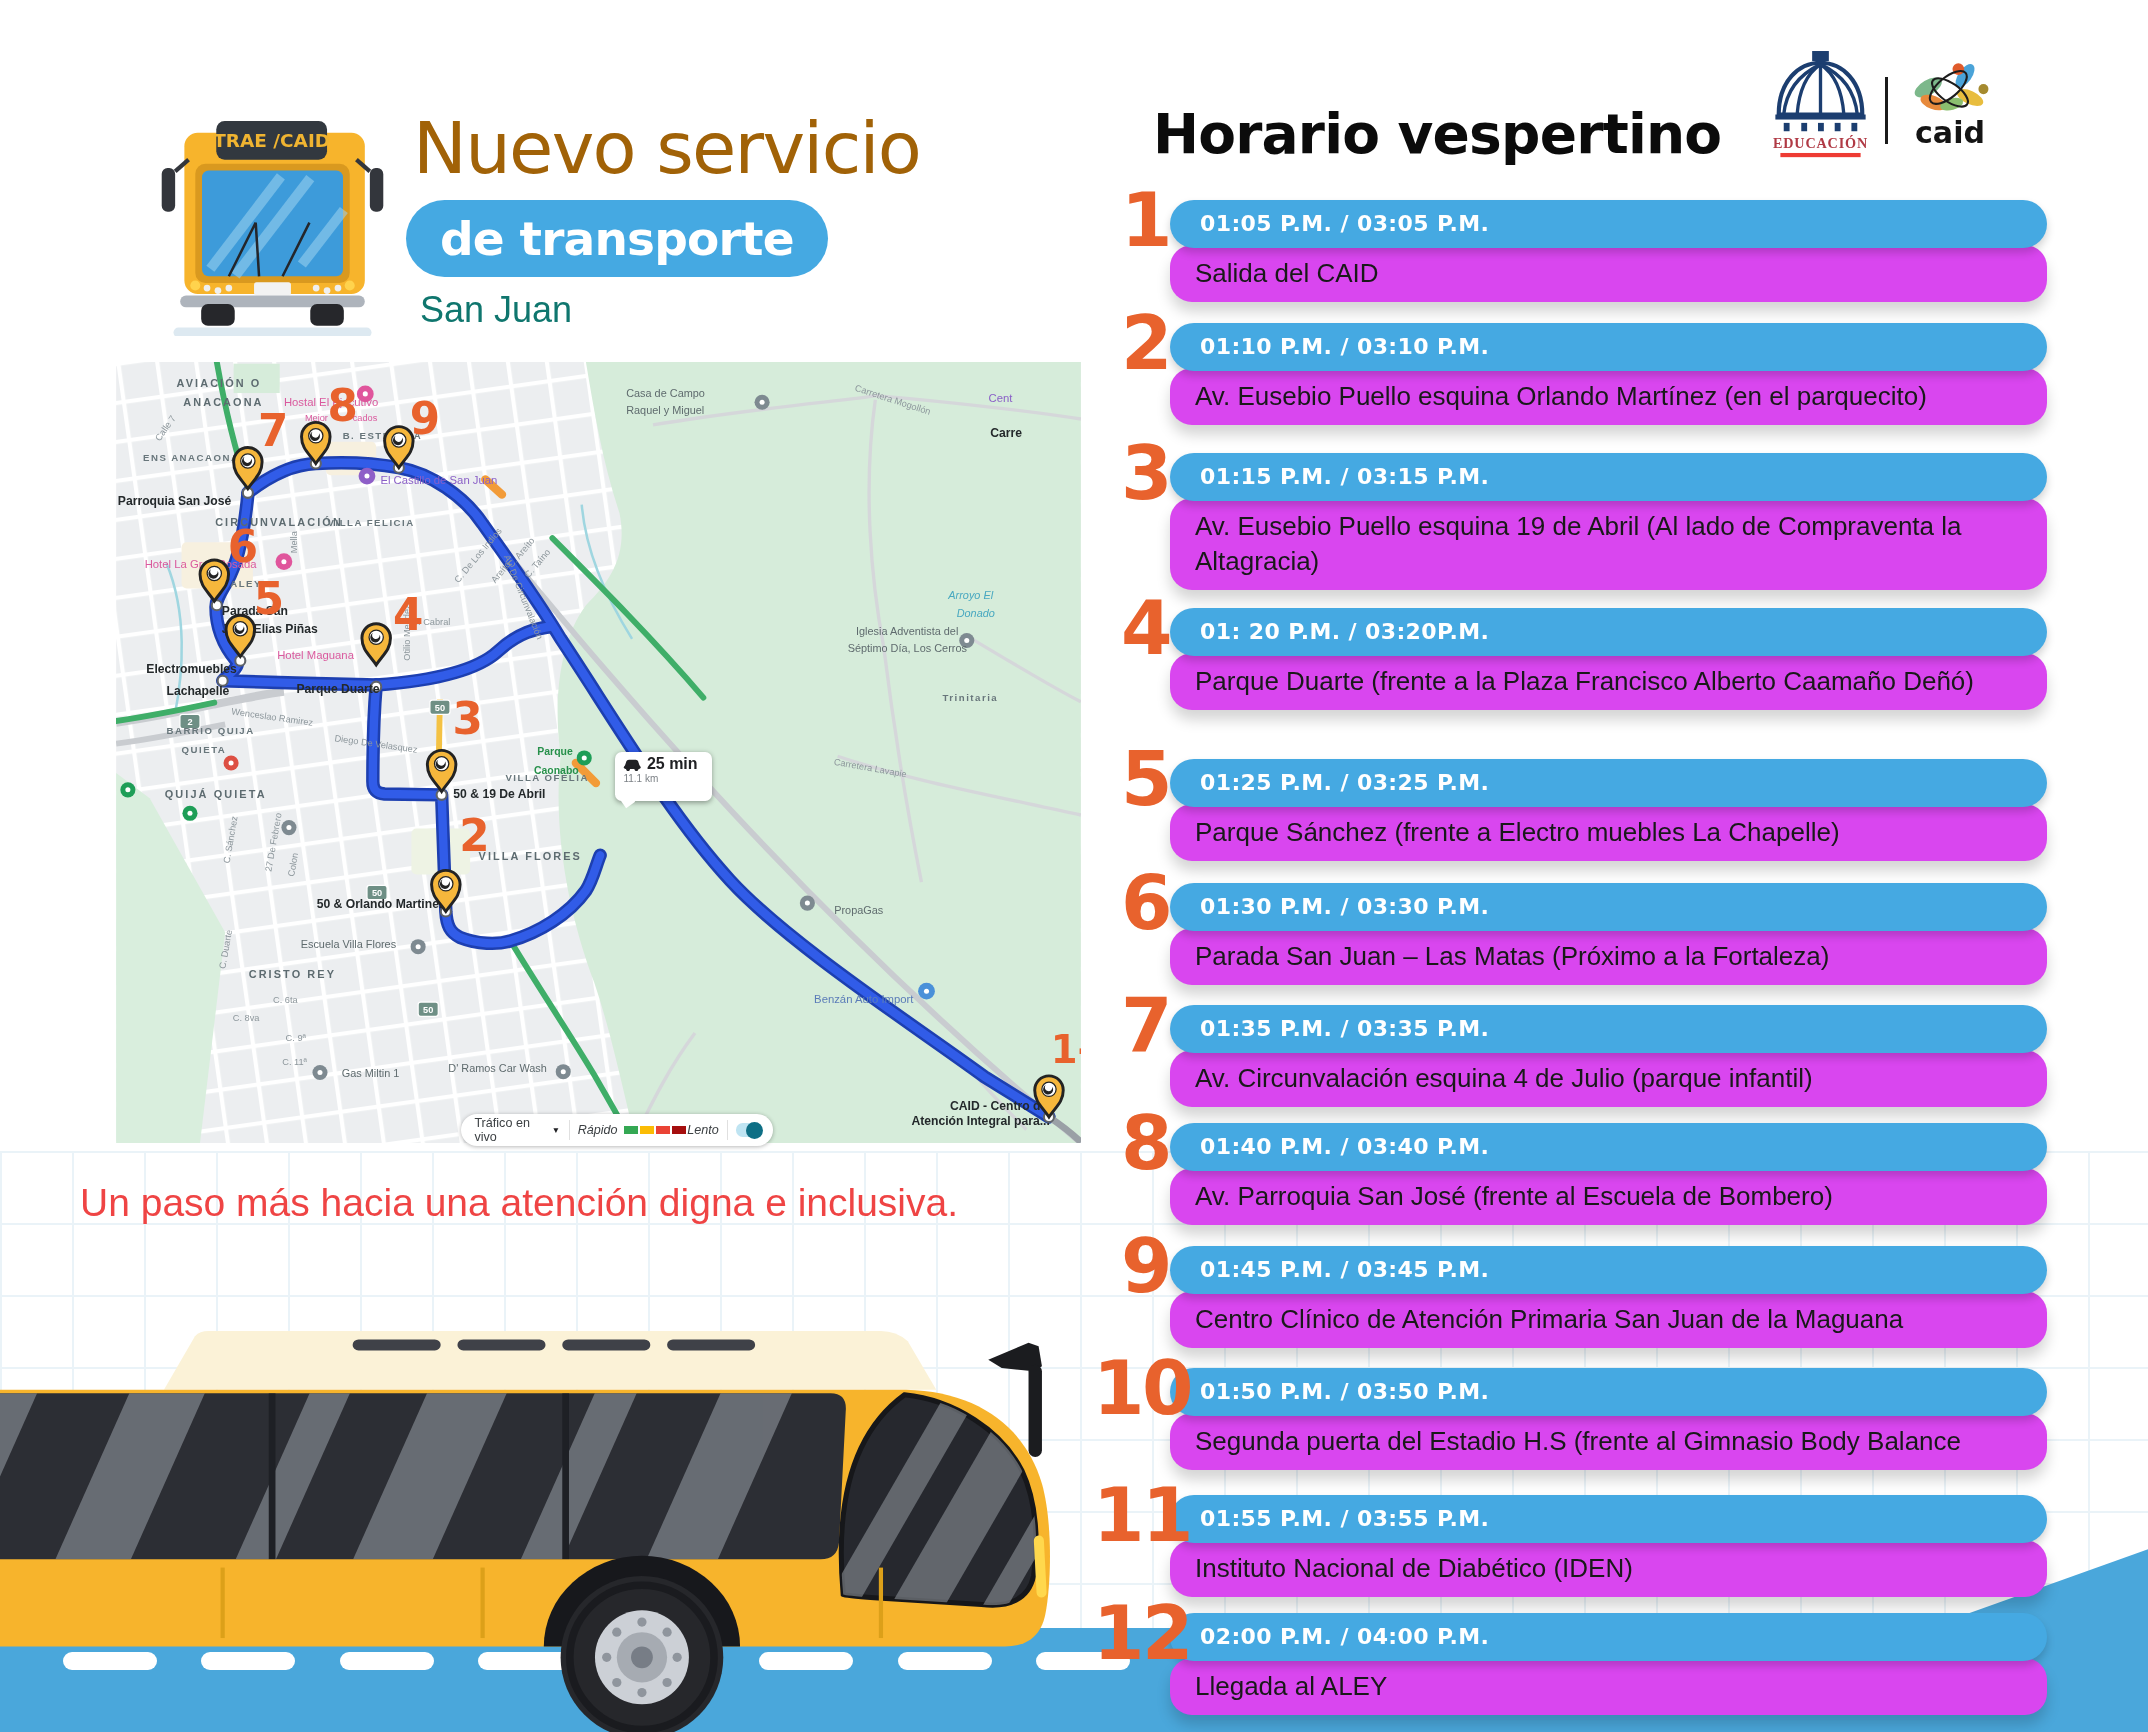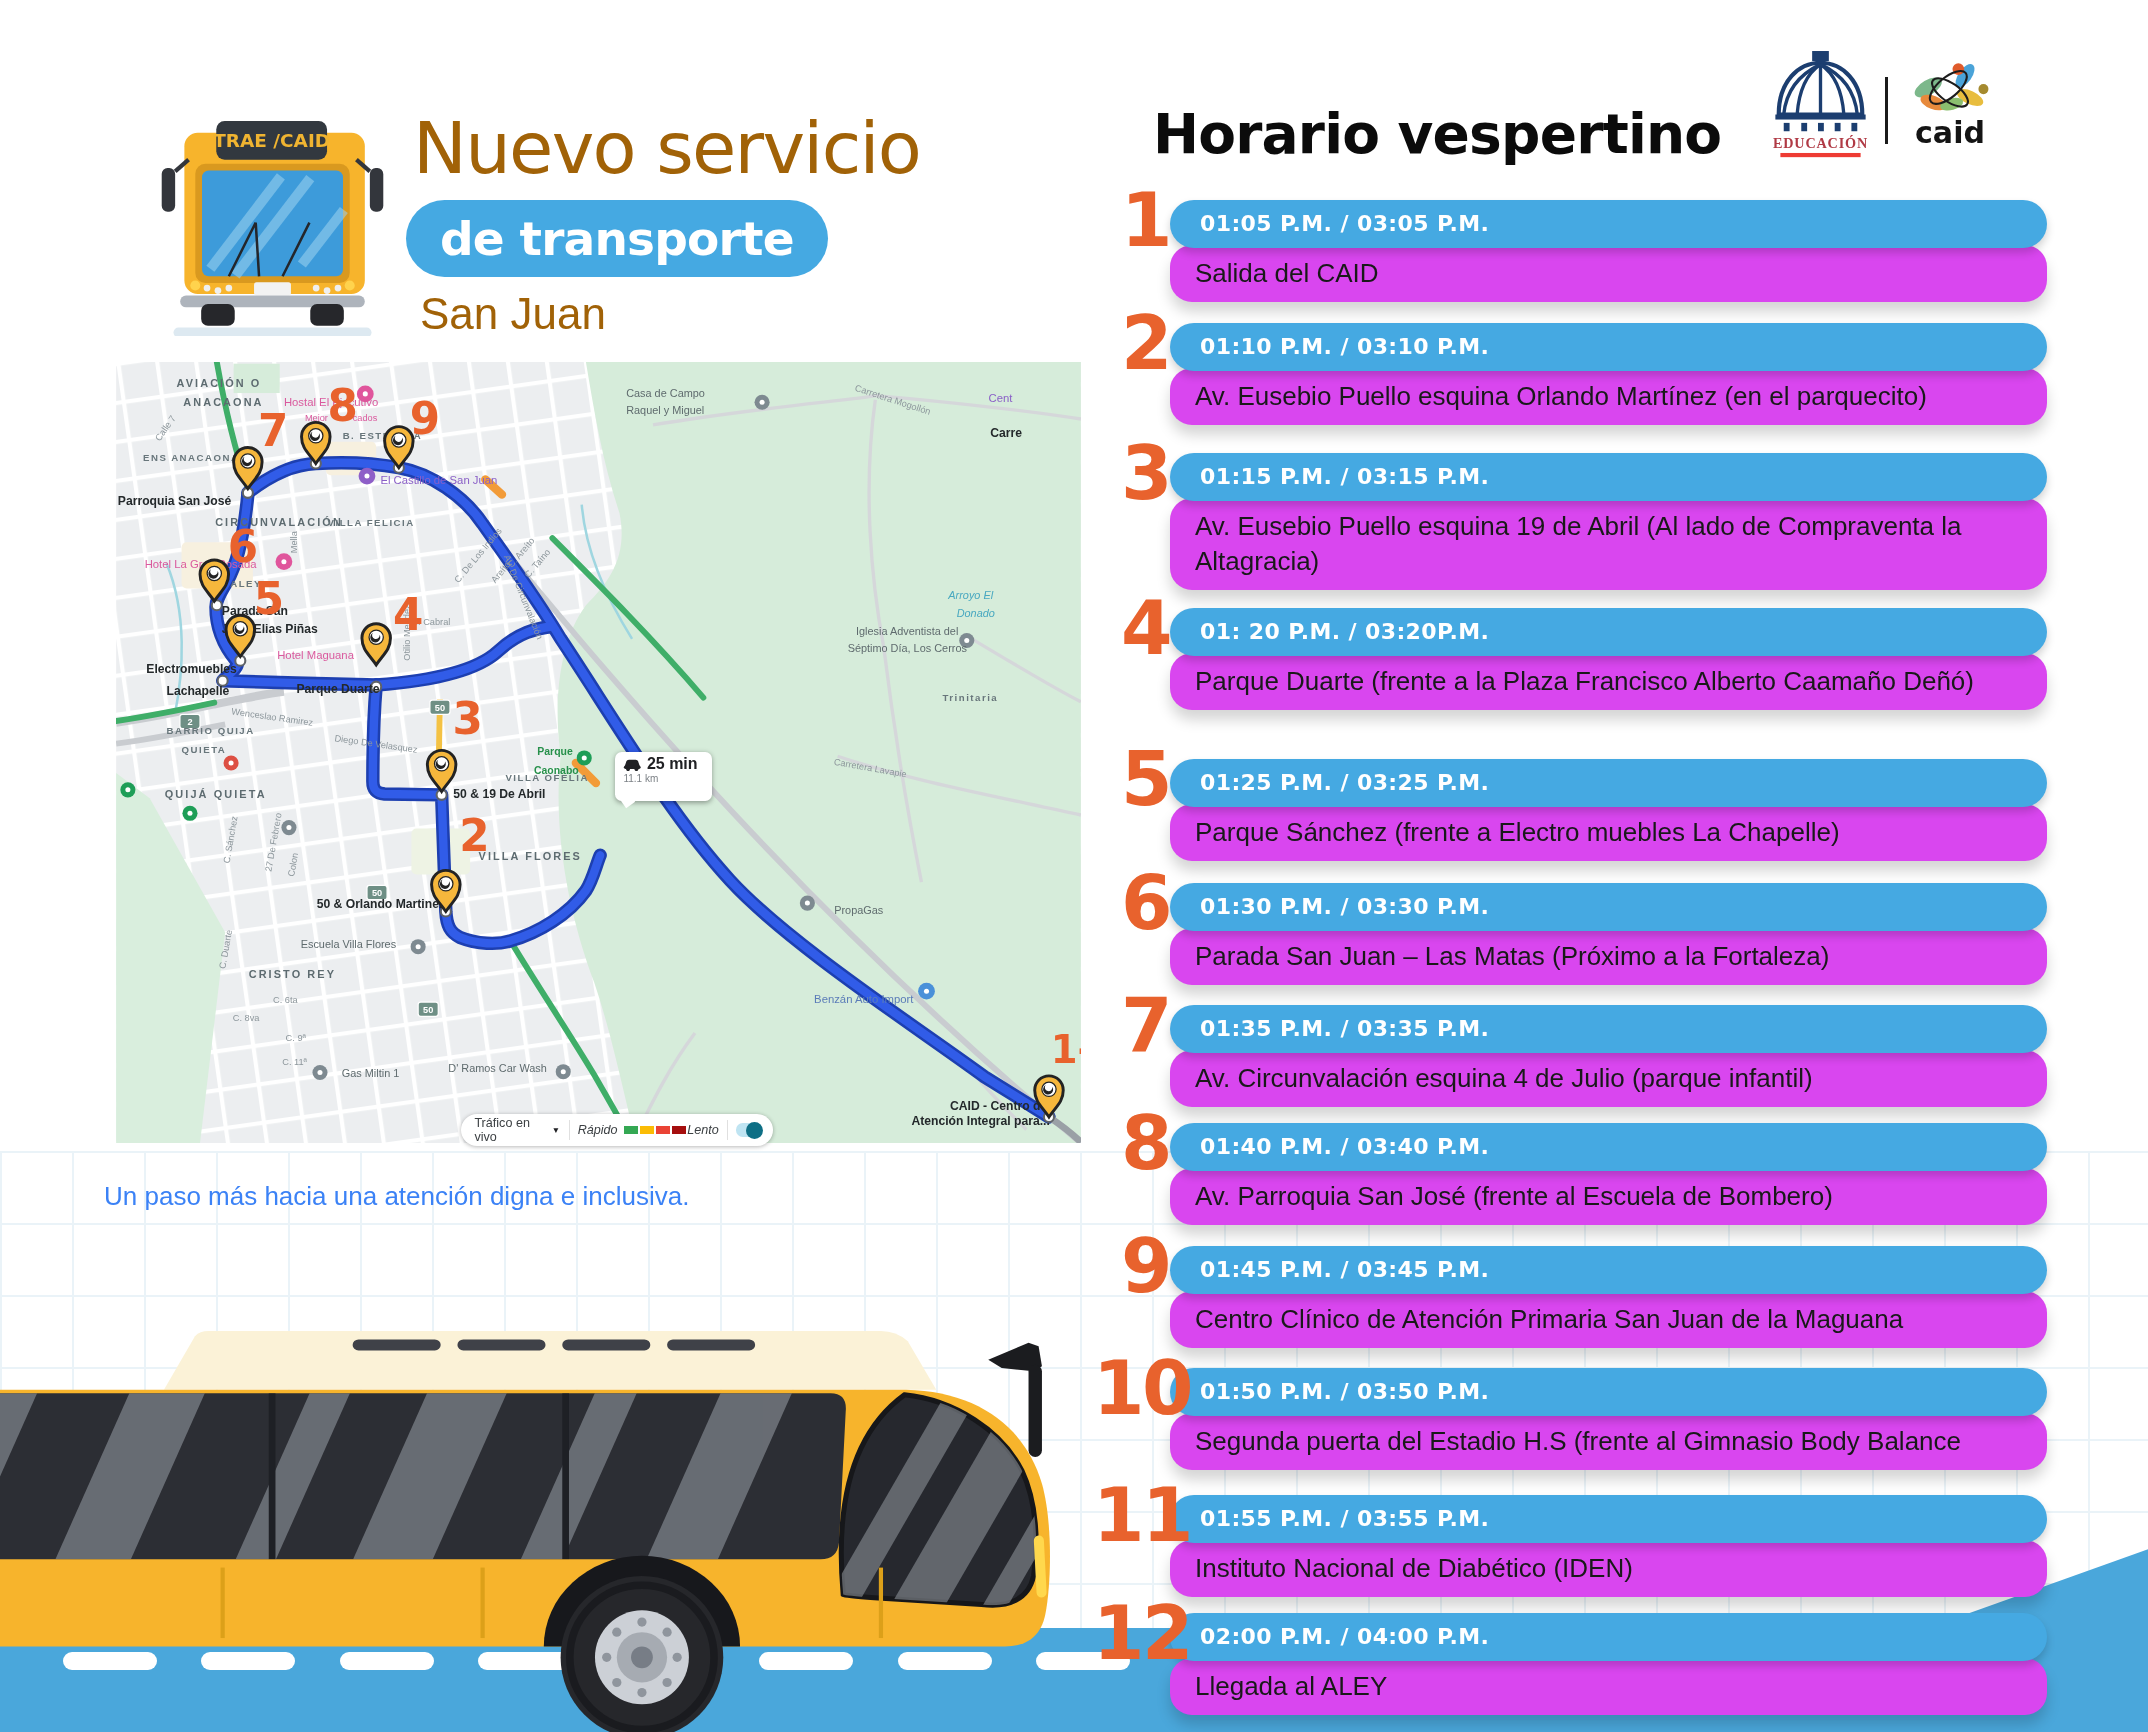--- a/index.html
+++ b/index.html
@@ -16,42 +16,42 @@
   .road-wedge{left:1922px;top:1549px;width:227px;height:81px;background:#4aa7db;z-index:1;
     clip-path:polygon(100% 0,0 100%,100% 100%);}
   .dash{position:absolute;top:23.5px;width:94px;height:18.5px;border-radius:9.2px;background:#ffffff;}
 
   
   .title1{left:413px;top:106px;font-size:72px;font-weight:400;color:#a16207;
     font-family:"DejaVu Sans",sans-serif;letter-spacing:-1.7px;z-index:4;}
   .title-pill{left:406px;top:200px;height:77px;padding:0 34px;border-radius:39px;background:#45a9e2;
     color:#ffffff;font-size:47px;font-weight:800;font-family:"DejaVu Sans",sans-serif;
     line-height:77px;letter-spacing:-0.8px;z-index:4;}
-  .subtitle{left:420px;top:289px;font-size:44px;font-weight:400;color:#a16207;z-index:4;}
+  .subtitle{left:420px;top:289px;font-size:36px;font-weight:400;color:#0f766e;z-index:4;}
   .sched-title{left:1153px;top:102px;font-size:55px;font-weight:800;color:#0b0b0b;
     font-family:"DejaVu Sans",sans-serif;letter-spacing:-0.8px;z-index:4;}
   .logo-divider{left:1885px;top:77px;width:2.5px;height:67px;background:#1b1b1b;z-index:4;}
 
   
   #schedule-list{left:0;top:0;width:2148px;height:1733px;z-index:5;pointer-events:none;}
   .sched-item{position:absolute;left:1093px;width:973px;}
   .sched-num{position:absolute;left:0;top:-15px;width:77px;text-align:right;
     font-size:74px;font-weight:800;color:#e8622d;font-family:"DejaVu Sans",sans-serif;
     line-height:70px;letter-spacing:-2.5px;z-index:3;}
   .sched-pill{position:absolute;left:77px;top:0;width:877px;height:48px;border-radius:24px;
     background:#45a9e2;box-shadow:0 5px 8.4px rgba(0,0,0,.18);z-index:2;}
   .sched-time{margin-left:30px;line-height:48px;color:#ffffff;font-size:22px;font-weight:800;
     font-family:"DejaVu Sans",sans-serif;letter-spacing:0.4px;}
   .sched-card{position:absolute;left:77px;top:45px;width:827px;min-height:32px;border-radius:22px;
     background:#d946ef;box-shadow:0 10px 13.4px rgba(0,0,0,.17);padding:11px 25px;z-index:1;}
   .sched-loc{font-size:26px;color:#191919;line-height:35px;white-space:nowrap;overflow:hidden;}
   .sched-loc.wrap{white-space:normal;max-width:780px;}
 
   
-  .tagline{left:80px;top:1181px;font-size:26px;font-weight:500;color:#3b82f6;z-index:3;margin-left:24px;}
+  .tagline{left:80px;top:1181px;font-size:39px;font-weight:500;color:#ef4444;z-index:3;}
 
   
   #map{left:116px;top:362px;width:965px;height:781px;z-index:2;}
   .ml{font-family:"Liberation Sans",sans-serif;}
   .ml.area{font-size:13px;font-weight:700;fill:#5d6b70;letter-spacing:2.5px;}
   .ml.areasm{font-size:11.5px;font-weight:700;fill:#68767b;letter-spacing:1.8px;}
   .ml.poi{font-size:13px;fill:#5f6b6e;}
   .ml.poib{font-size:14.5px;font-weight:700;fill:#24292b;}
   .ml.pink{font-size:13.5px;fill:#da5a9e;}
   .ml.pinksm{font-size:11px;fill:#da5a9e;}

